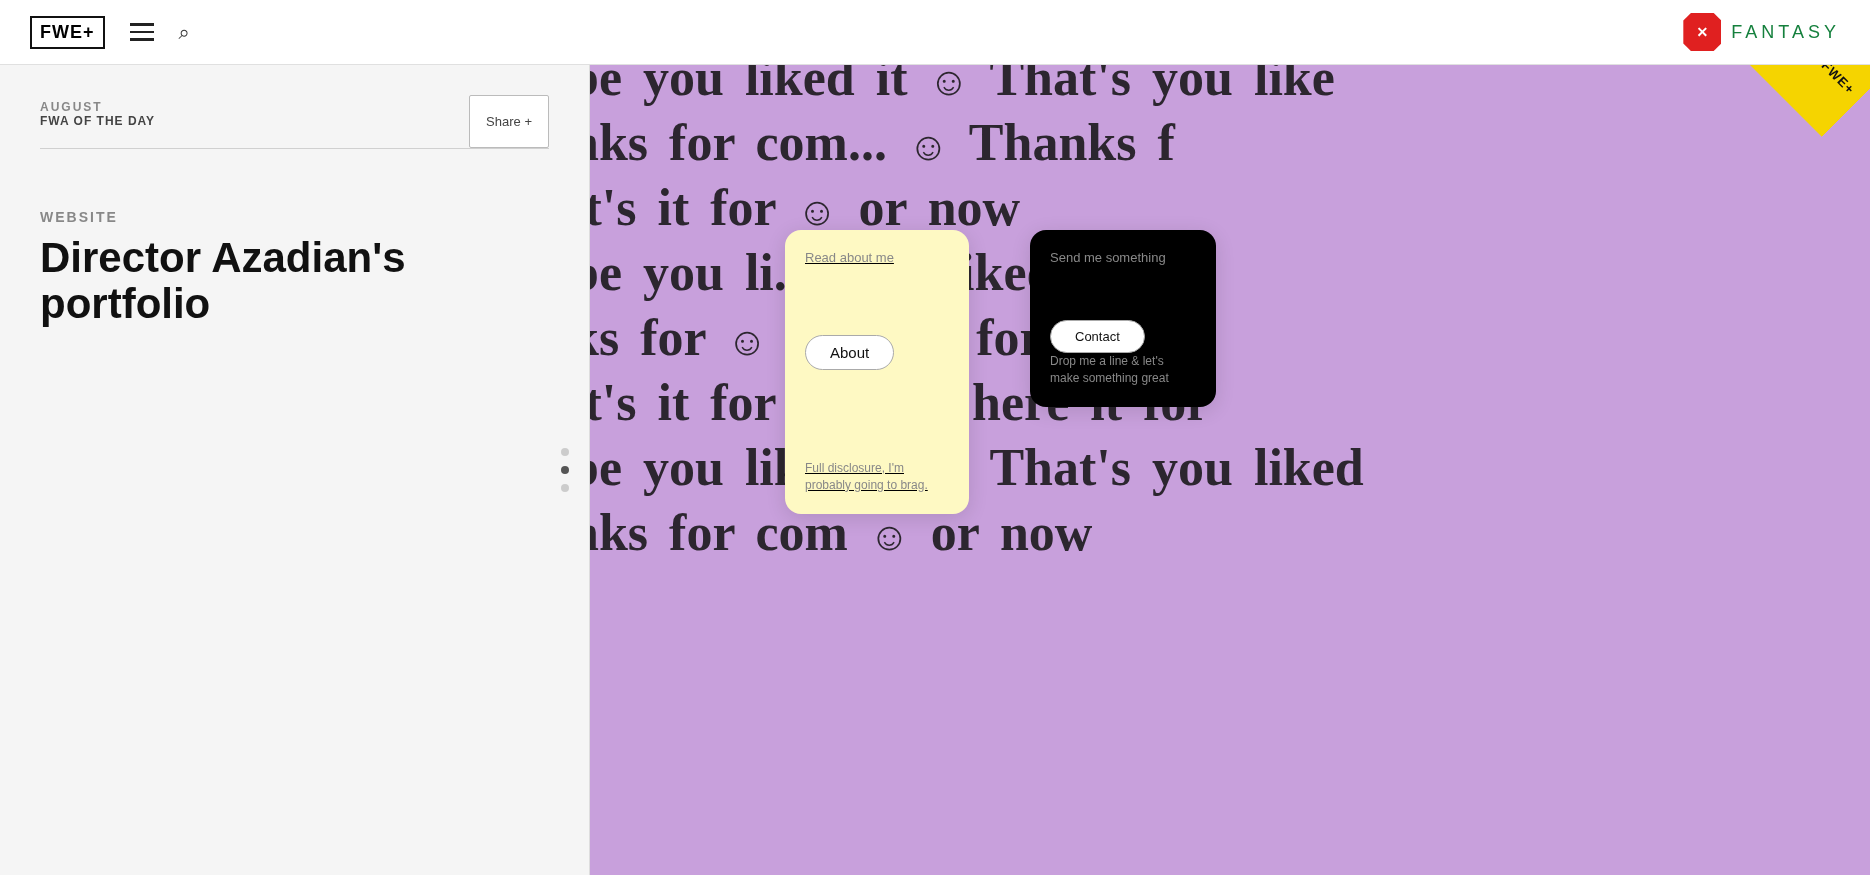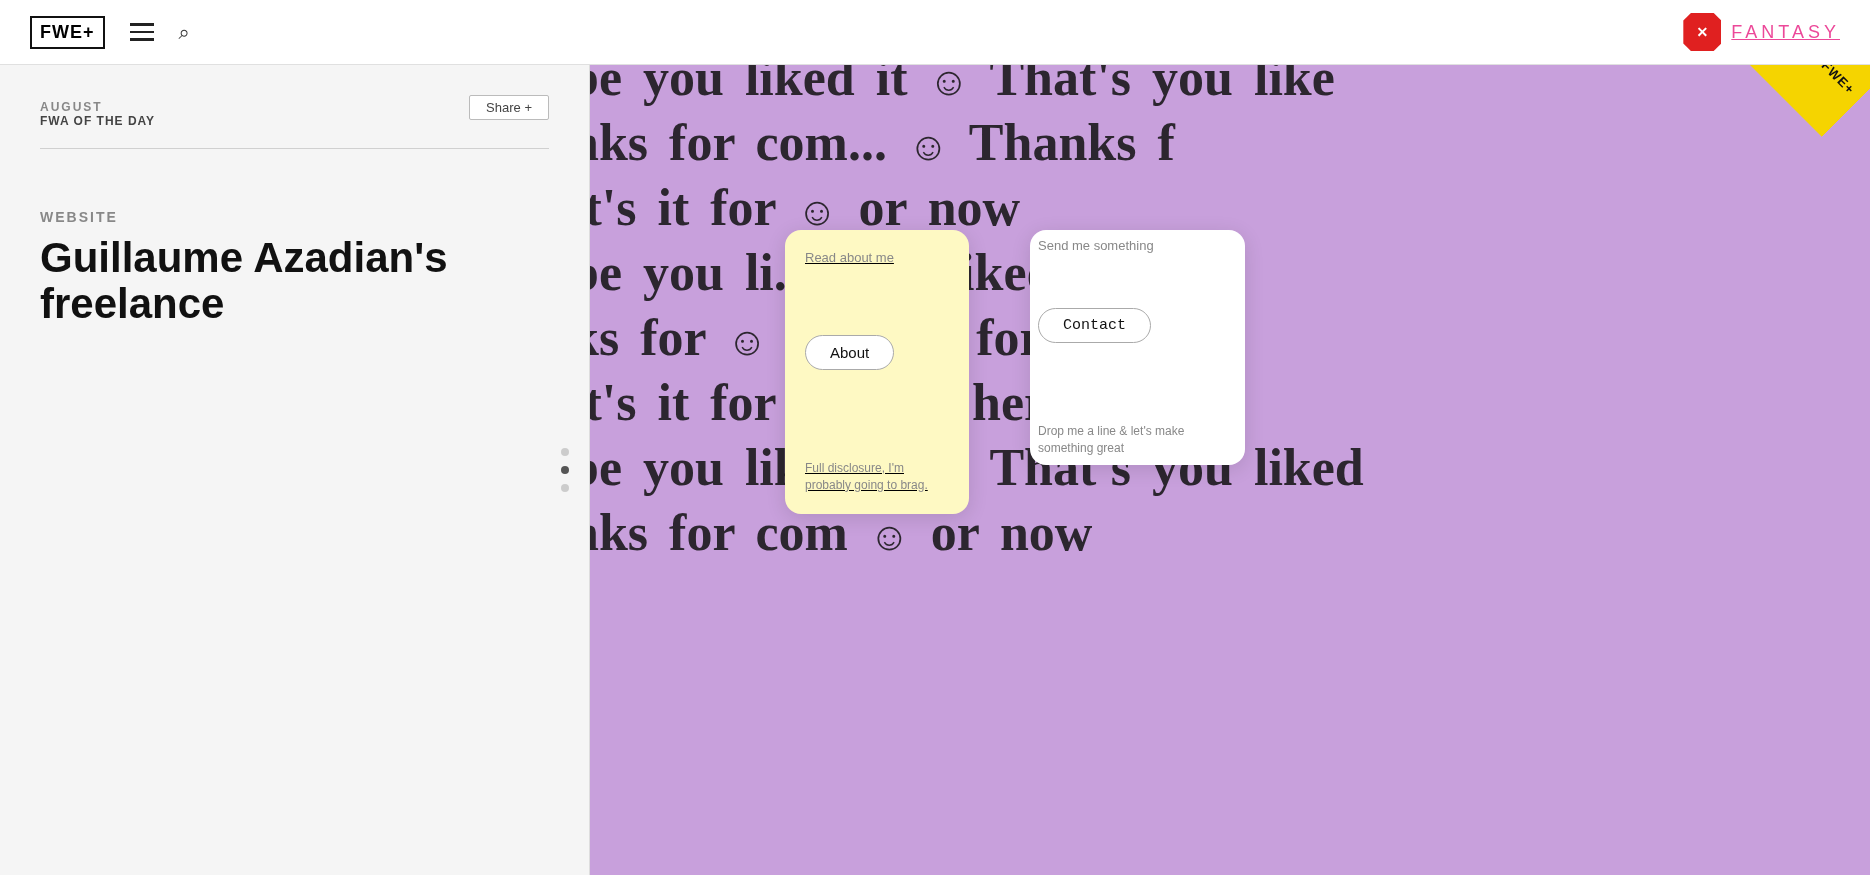--- a/index.html
+++ b/index.html
@@ -63,23 +63,22 @@
       align-items: center;
       justify-content: center;
       color: white;
       font-weight: 900;
       font-size: 14px;
     }
     .fantasy-text {
       font-size: 18px;
       letter-spacing: 4px;
       font-weight: 400;
-      color: #ec4899;
+      color: #15803d;
       text-transform: uppercase;
-      text-decoration: underline;
     }
 
     
     .main {
       display: flex;
       margin-top: 65px;
       height: calc(875px - 65px);
     }
 
     
@@ -130,21 +129,21 @@
       background: #d0d0d0;
       margin: 20px 0;
     }
 
     .share-btn {
       position: absolute;
       top: 30px;
       right: 40px;
       border: 1.5px solid #bbb;
       background: white;
-      padding: 4px 16px;
+      padding: 18px 16px;
       font-size: 13px;
       cursor: pointer;
       color: #444;
       border-radius: 2px;
     }
 
     
     .dots-nav {
       position: absolute;
       right: 20px;
@@ -254,44 +253,42 @@
     .card-about .card-sub {
       font-size: 12px;
       color: #888;
       line-height: 1.4;
     }
 
     .card-contact {
       position: absolute;
       top: 165px;
       left: 440px;
-      width: 215px;
-      background: #ffffff;
+      width: 186px;
+      background: #000000;
       border-radius: 16px;
-      padding: 8px;
+      padding: 20px;
       box-shadow: 0 4px 20px rgba(0,0,0,0.12);
     }
 
     .card-contact .card-label {
       font-size: 13px;
       color: #888;
       margin-bottom: 55px;
     }
 
     .contact-btn {
       border: 1.5px solid #aaa;
       background: white;
       border-radius: 30px;
       padding: 8px 24px;
-      font-size: 15px;
+      font-size: 13px;
       cursor: pointer;
       color: #111;
       display: inline-block;
-      margin-bottom: 80px;
-      font-family: Liberation Mono, monospace;
     }
 
     .card-contact .card-sub {
       font-size: 12px;
       color: #888;
       line-height: 1.4;
     }
 
     
     .fwe-badge {
@@ -363,21 +360,21 @@
 
     <div class="divider"></div>
 
     <div class="dots-nav">
       <div class="dot"></div>
       <div class="dot active"></div>
       <div class="dot"></div>
     </div>
 
     <div class="website-label">WEBSITE</div>
-    <div class="site-title">Guillaume Azadian's freelance</div>
+    <div class="site-title">Director Azadian's portfolio</div>
 
   </div>
 
   <div class="right-panel">
 
     <div class="purple-bg">
       <div class="bg-text-layer">
         <div class="bg-row">be you liked it <span class="smiley">☺</span> That's you like</div>
         <div class="bg-row">nks for com... <span class="smiley">☺</span> Thanks f</div>
         <div class="bg-row">it's it for <span class="smiley">☺</span> or now</div>

